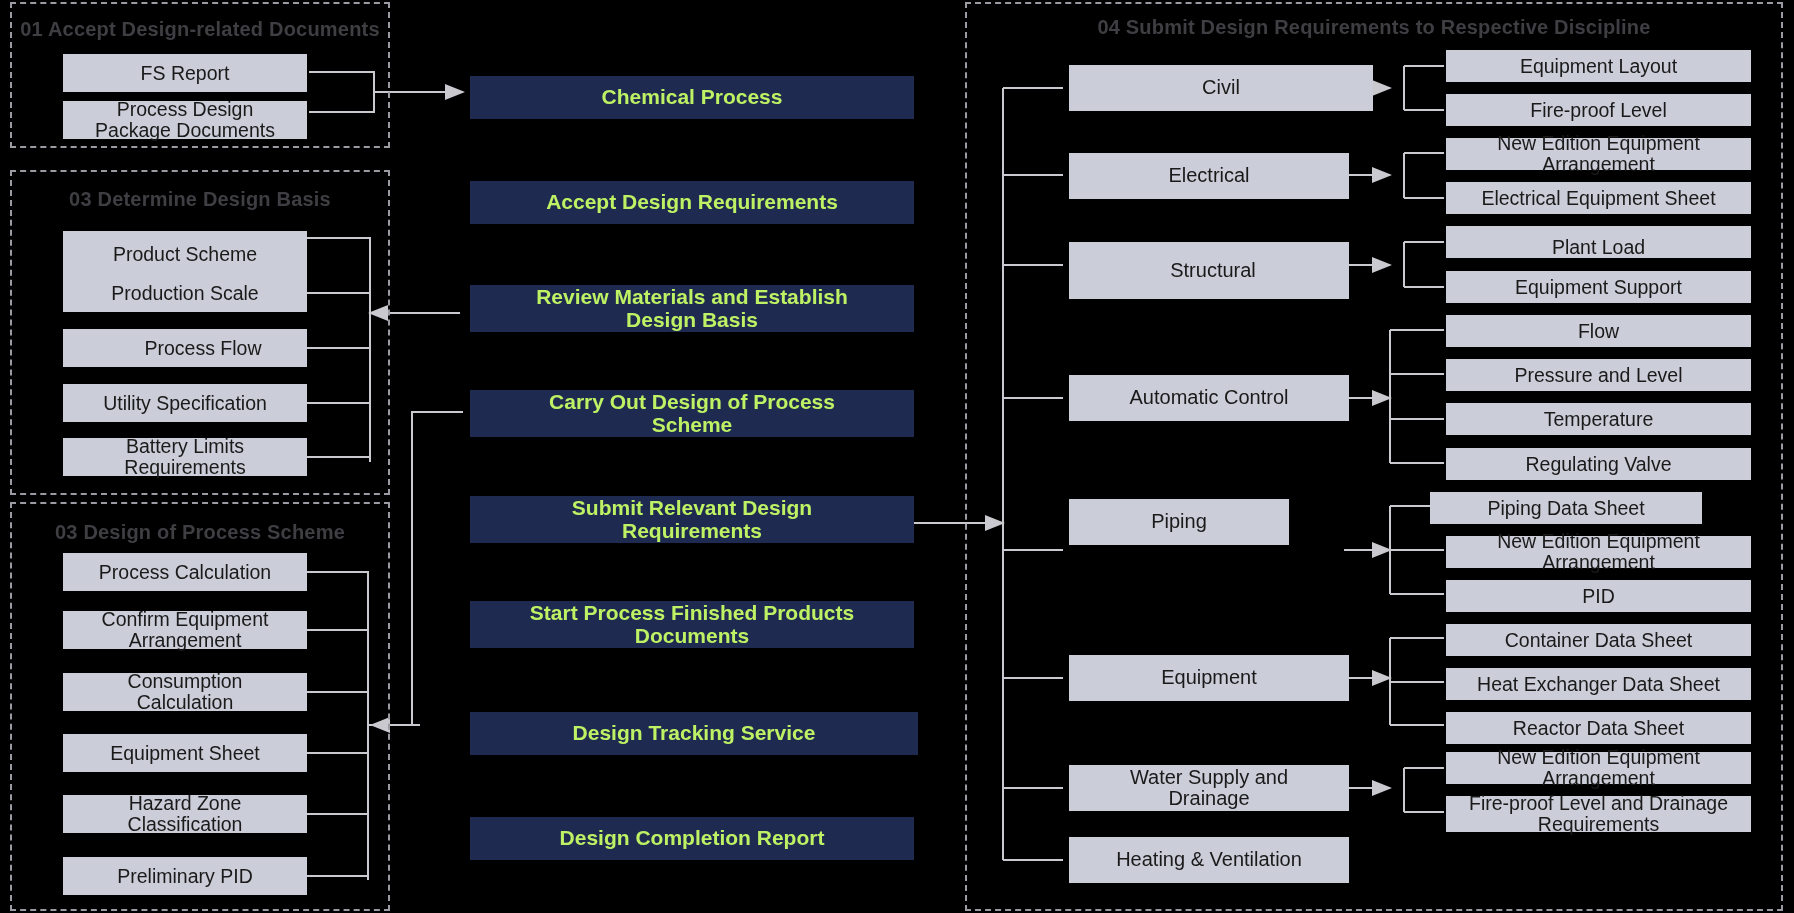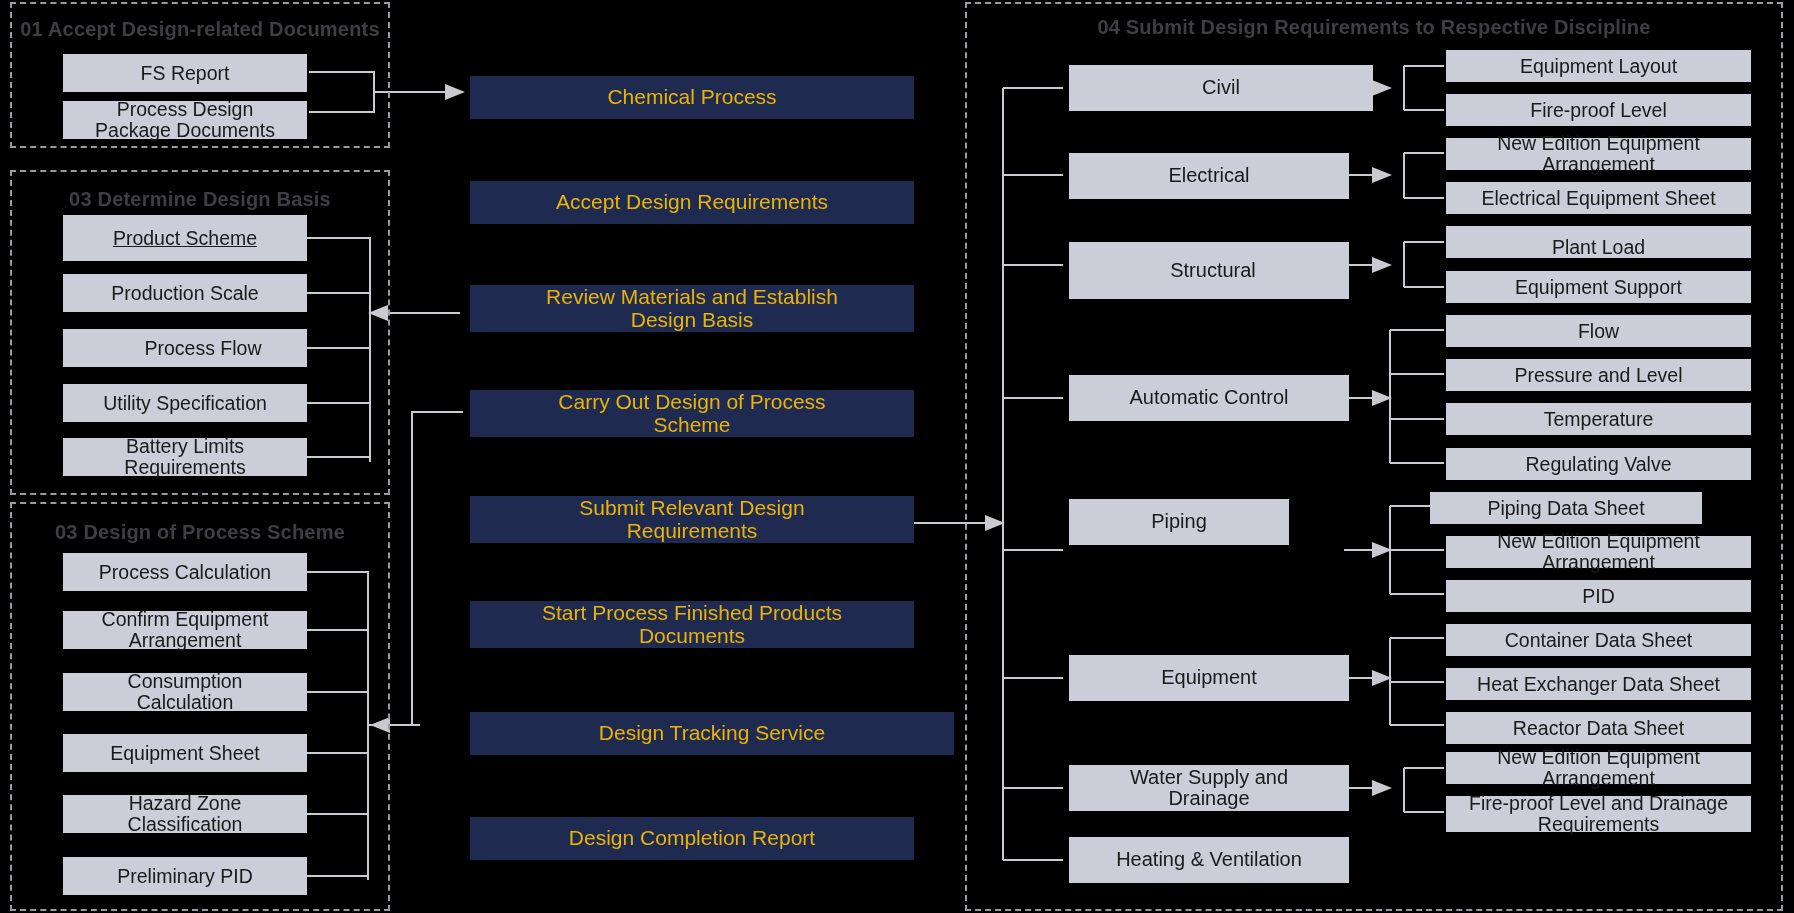--- a/index.html
+++ b/index.html
@@ -33,21 +33,21 @@
     position:absolute;
     box-sizing:border-box;
     display:flex;
     align-items:center;
     justify-content:center;
     text-align:center;
     line-height:1.06;
     overflow:visible;
   }
   .node.light{background:#cbcdd8;color:#1a1a1a;font-size:19.5px;}
-  .node.dark{background:#1e2a4f;color:#eab308;font-size:21px;}
+  .node.dark{background:#1e2a4f;color:#bef264;font-size:21px;font-weight:bold;}
   .node.disc{background:#cbcdd8;color:#1a1a1a;font-size:20px;}
   .node span{display:block;width:100%;padding:0 6px;box-sizing:border-box;}
 </style>
 </head>
 <body>
 
 <div class="canvas">
 
   <svg class="wires" viewBox="0 0 1794 913">
     <defs>
@@ -138,21 +138,21 @@
   <div class="node light" style="left:63px;top:54px;width:244px;height:38px;">
     <span>FS Report</span>
   </div>
   <div class="node light" style="left:63px;top:101px;width:244px;height:38px;">
     <span>Process Design<br>Package Documents</span>
   </div>
 
   <div class="group" style="left:10px;top:170px;width:380px;height:325px;">
     <div class="group-title" style="top:16px;">03 Determine Design Basis</div>
   </div>
-  <div class="node light" style="left:63px;top:215px;width:244px;height:46px;text-decoration:underline;">
+  <div class="node light" style="left:63px;top:231px;width:244px;height:46px;">
     <span>Product  Scheme</span>
   </div>
   <div class="node light" style="left:63px;top:274px;width:244px;height:38px;">
     <span>Production Scale</span>
   </div>
   <div class="node light" style="left:63px;top:329px;width:244px;height:38px;padding-left:36px;">
     <span>Process Flow</span>
   </div>
   <div class="node light" style="left:63px;top:384px;width:244px;height:38px;">
     <span>Utility Specification</span>
@@ -194,21 +194,21 @@
   </div>
   <div class="node dark" style="left:470px;top:390px;width:444px;height:47px;">
     <span>Carry Out Design of Process<br>Scheme</span>
   </div>
   <div class="node dark" style="left:470px;top:496px;width:444px;height:47px;">
     <span>Submit Relevant Design<br>Requirements</span>
   </div>
   <div class="node dark" style="left:470px;top:601px;width:444px;height:47px;">
     <span>Start Process Finished Products<br>Documents</span>
   </div>
-  <div class="node dark" style="left:470px;top:712px;width:484px;height:43px;">
+  <div class="node dark" style="left:470px;top:712px;width:448px;height:43px;">
     <span>Design Tracking Service</span>
   </div>
   <div class="node dark" style="left:470px;top:817px;width:444px;height:43px;">
     <span>Design Completion Report</span>
   </div>
 
   <div class="group" style="left:965px;top:2px;width:818px;height:909px;">
     <div class="group-title" style="top:12px;">04 Submit Design Requirements to Respective Discipline</div>
   </div>
 

